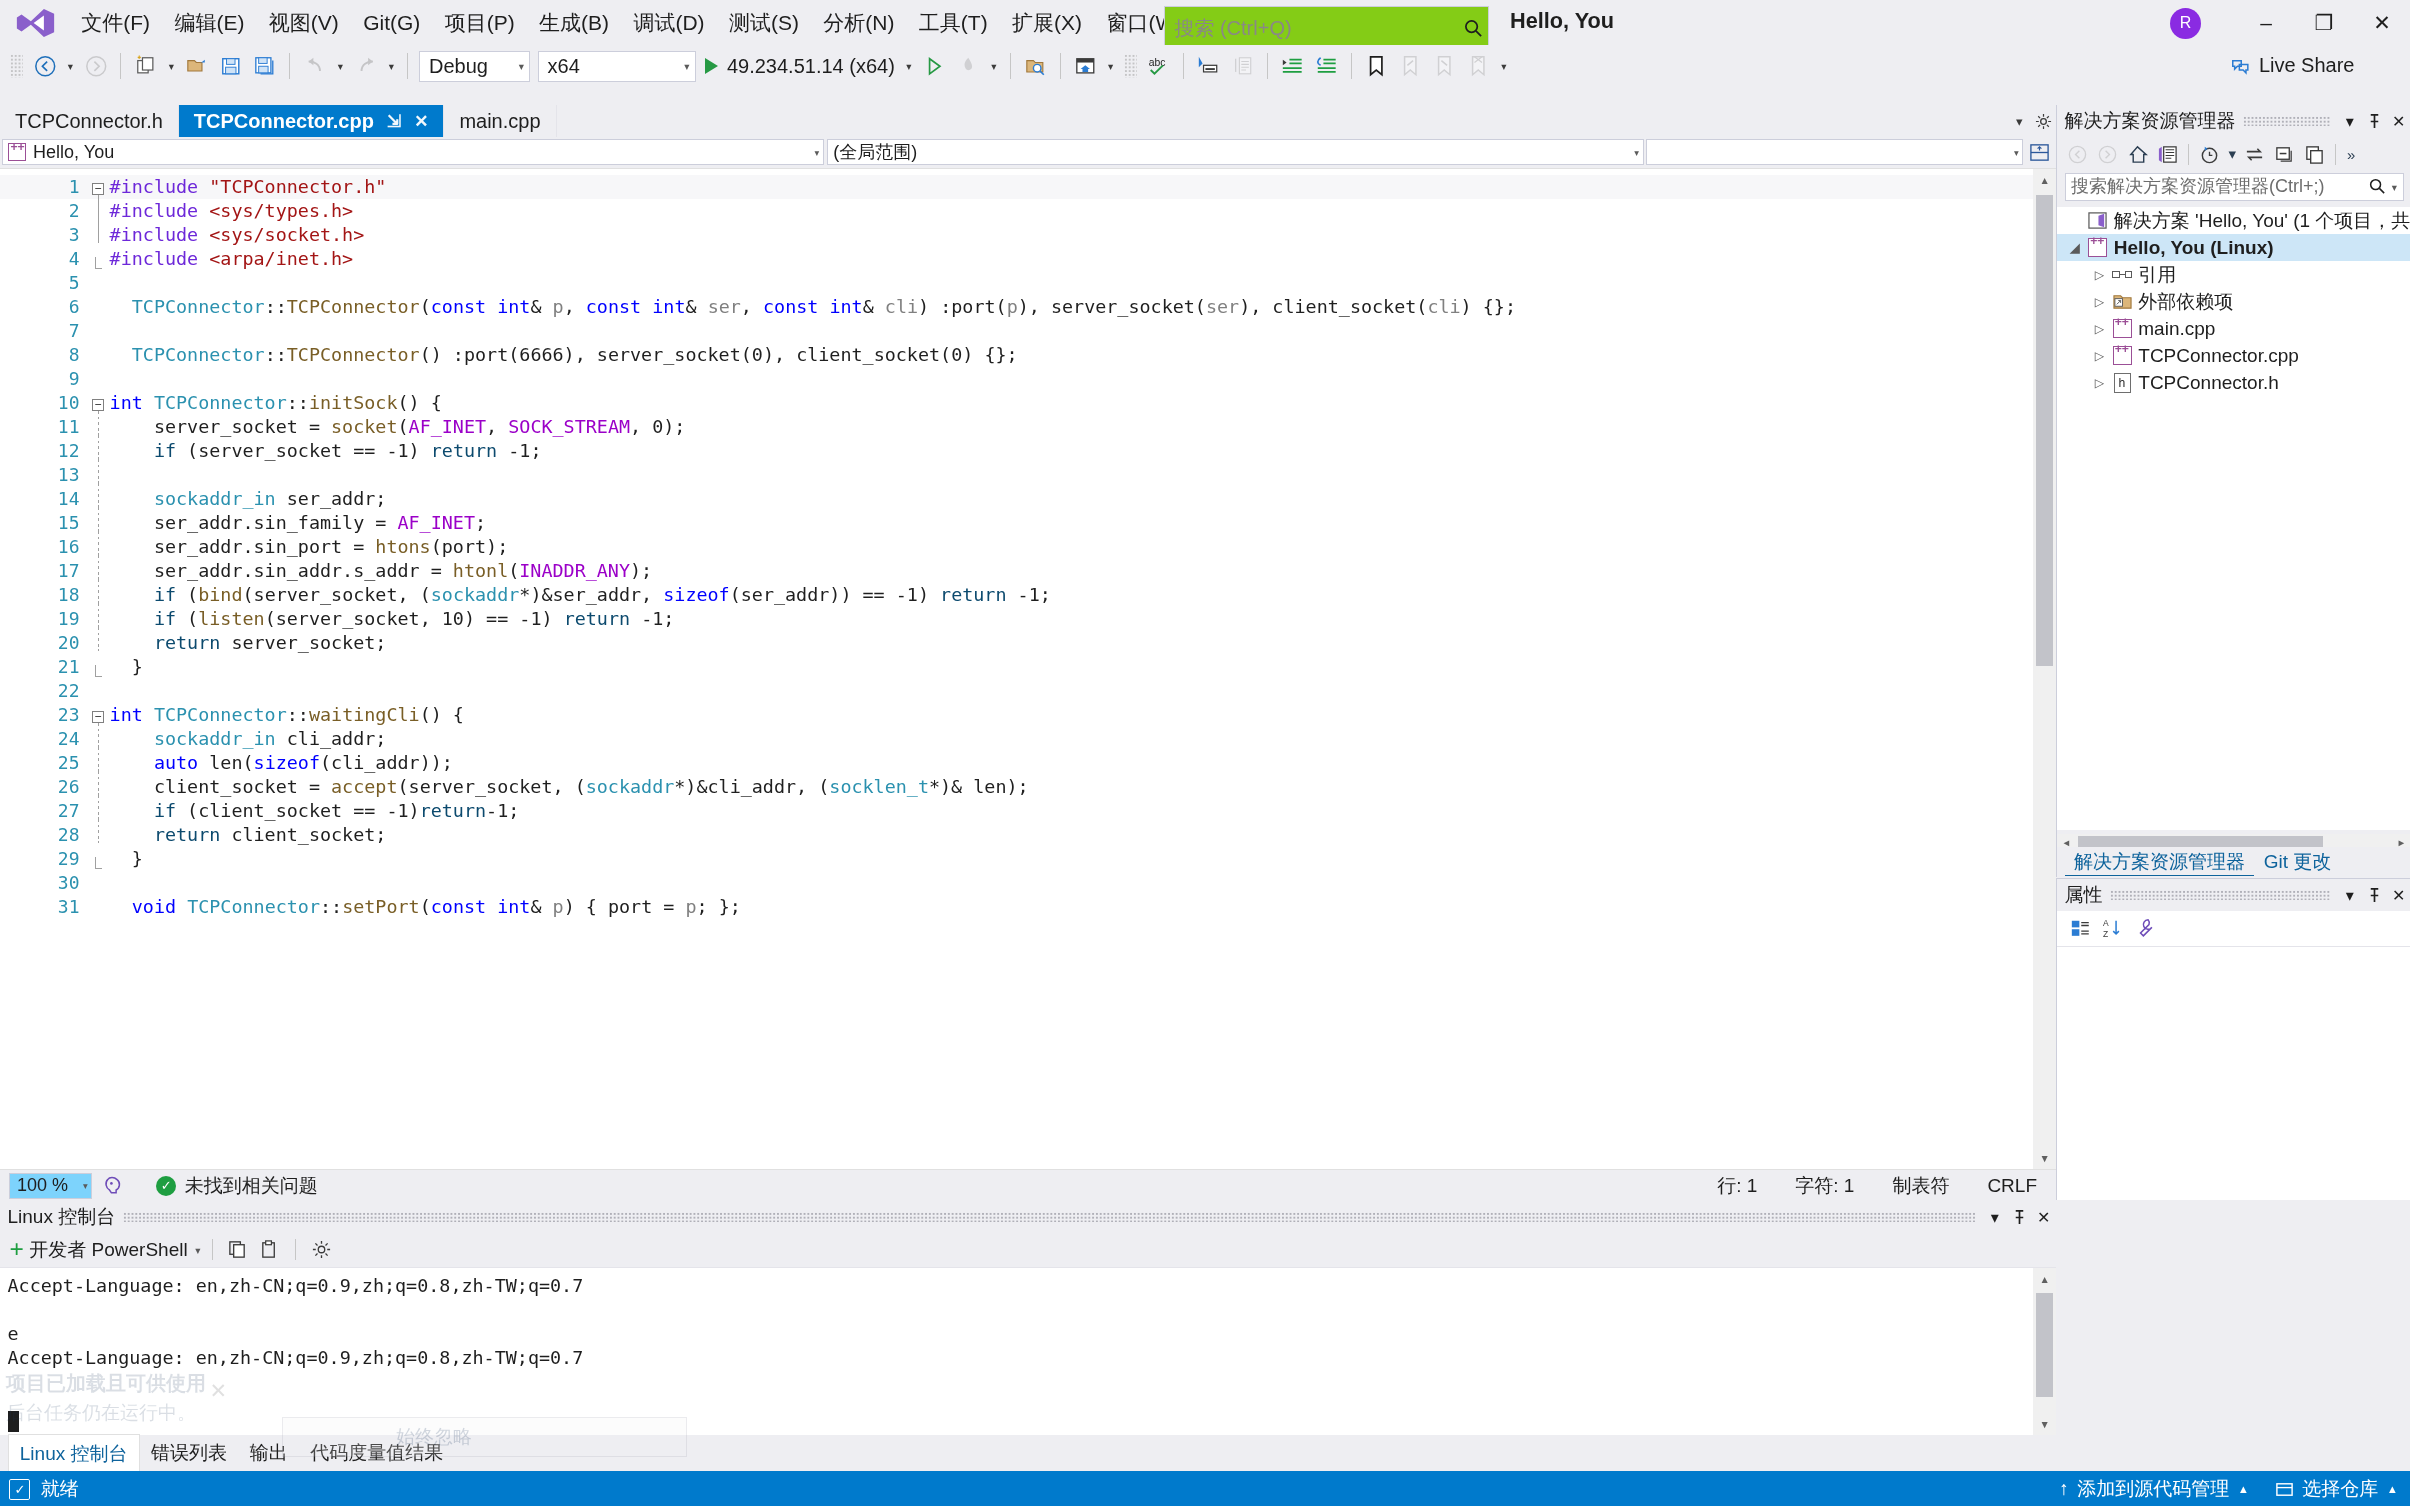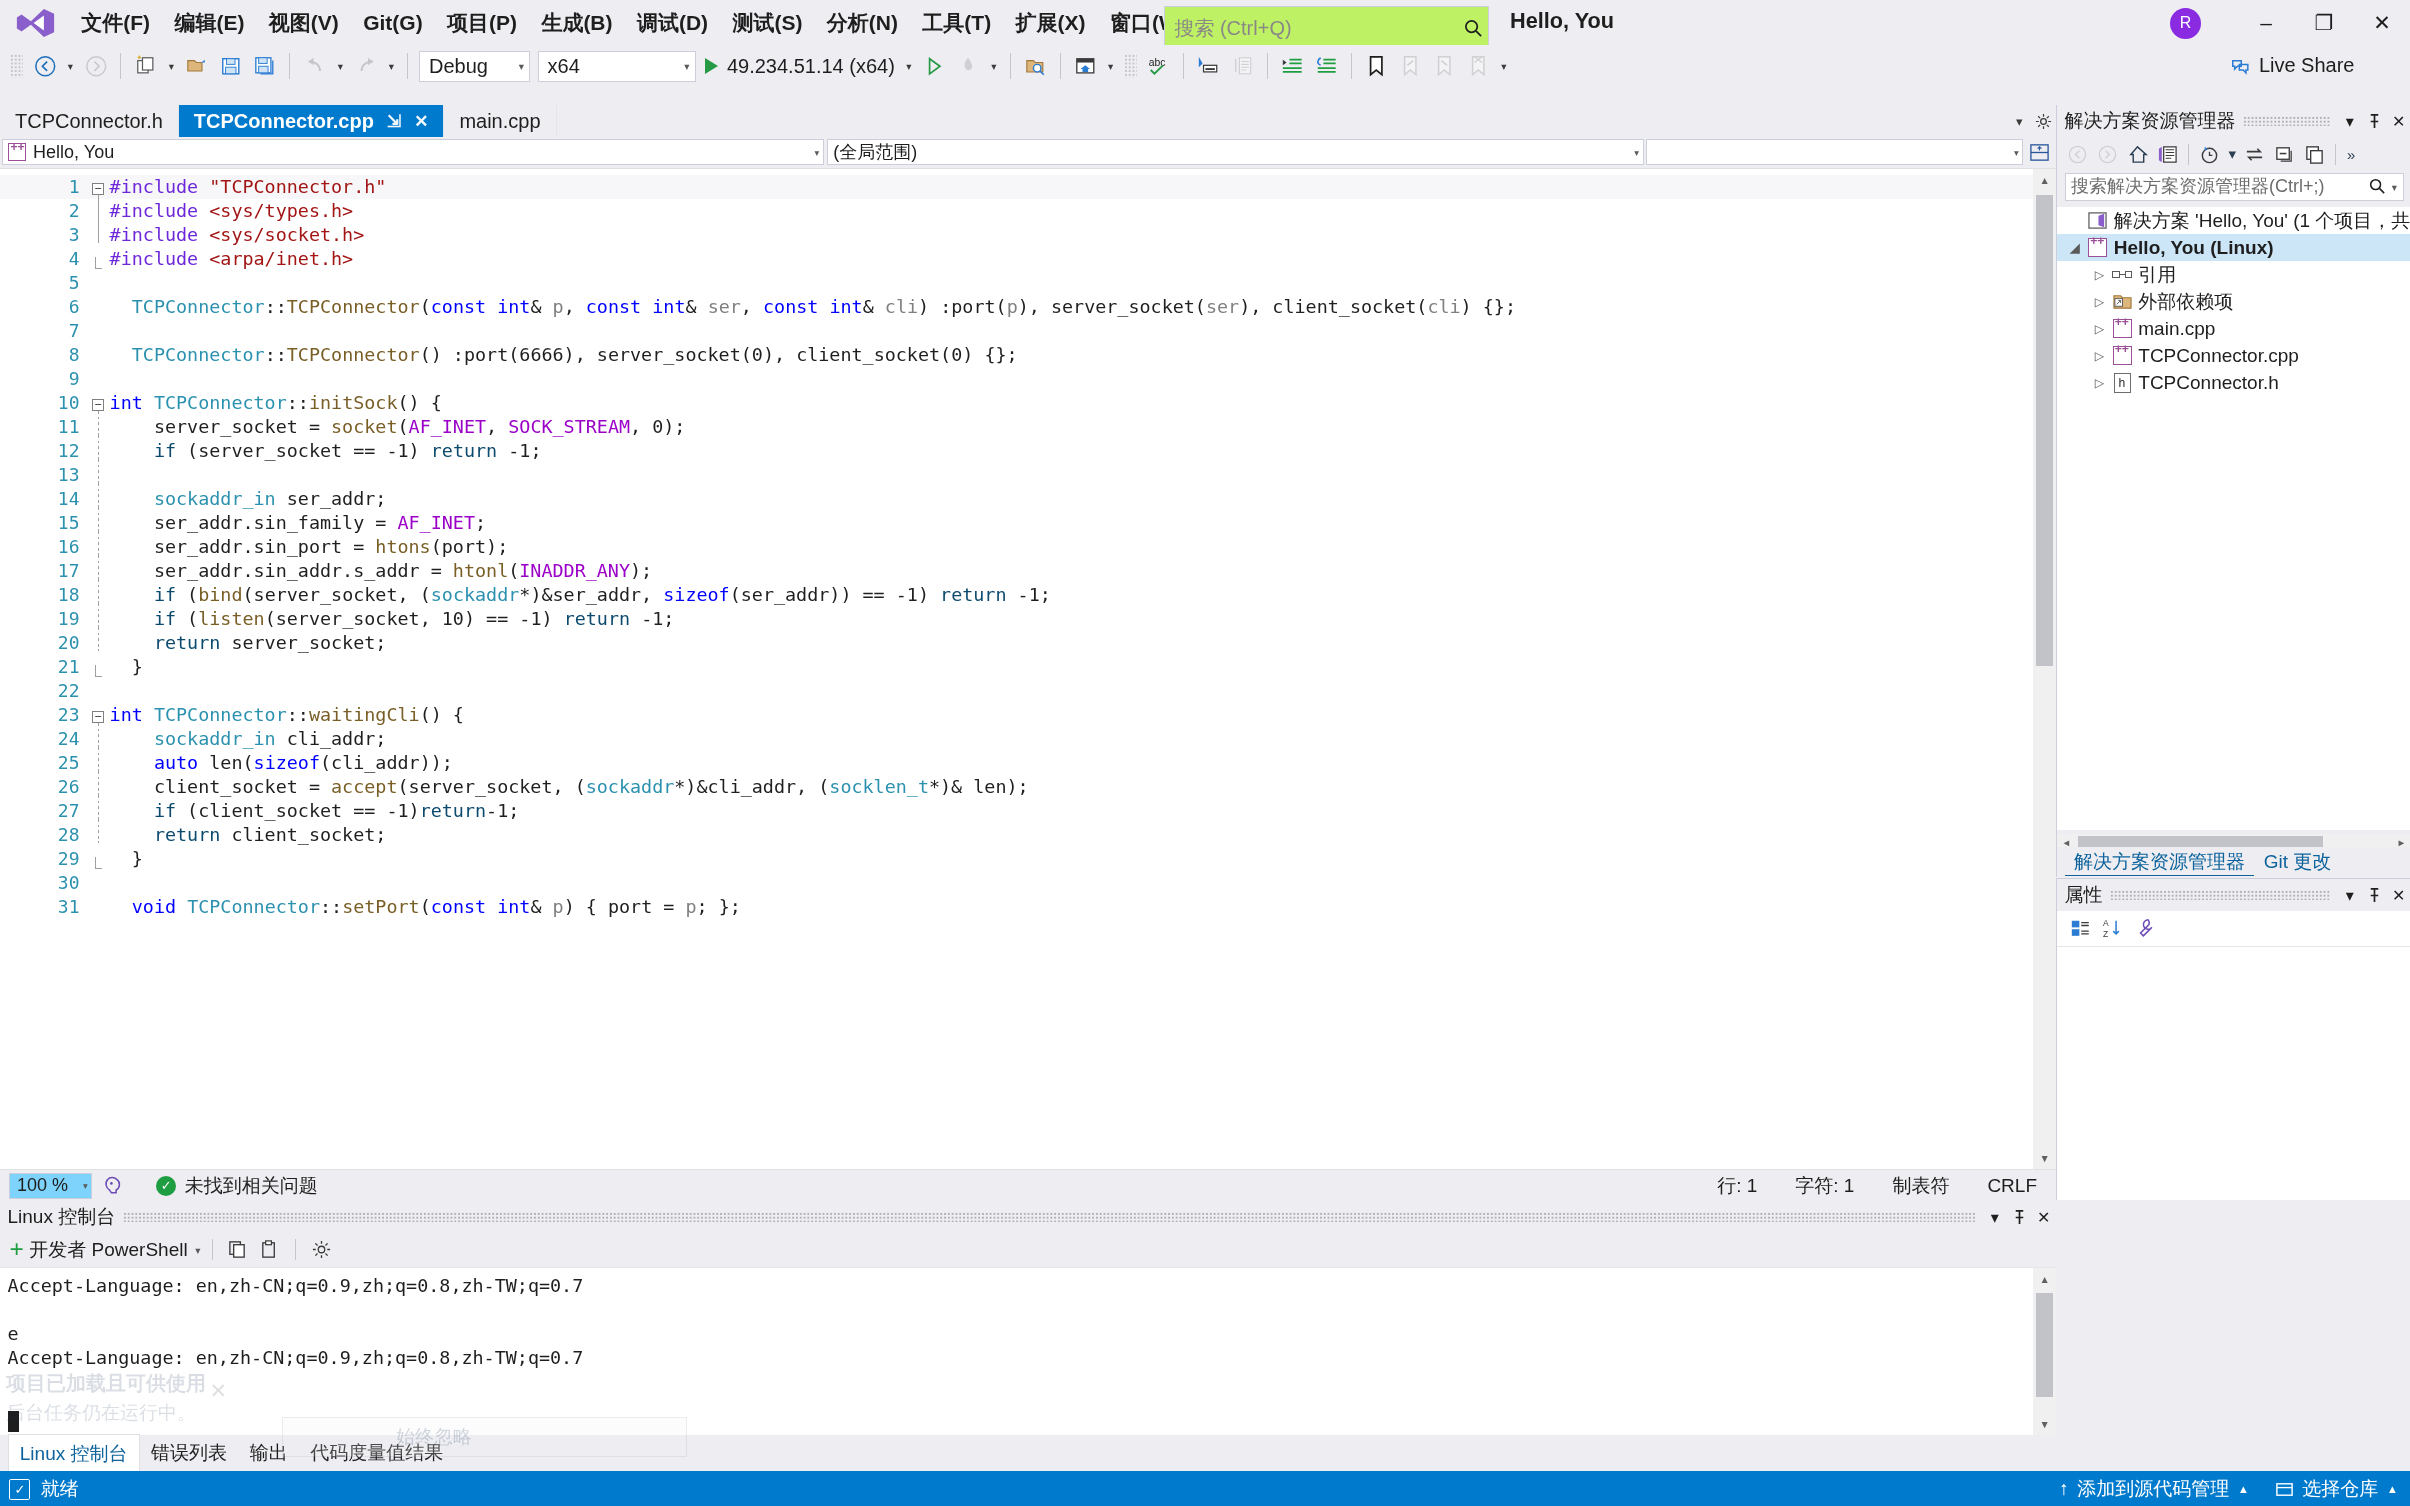--- a/index.html
+++ b/index.html
@@ -10,28 +10,28 @@
     overflow: hidden;
   }
   body { position: relative; }
 
   
   .titlebar {
     position: absolute; left: 0; top: 0; width: 2411px; height: 45px;
     background: #EEEEF2; display: flex; align-items: center;
   }
   .vs-logo { width: 41px; height: 32px; margin-left: 15px; position: relative; }
-  .menu { display: flex; margin-left: 13px; font-weight: bold; }
+  .menu { display: flex; margin-left: 13px; }
   .menu-item {
     font-size: 21px; color: #1E1E1E; padding: 5.6px 12.2px;
     white-space: nowrap; cursor: default; line-height: 1;
   }
   .search-box {
     position: absolute; left: 1164px; top: 5.6px; width: 325px; height: 46px;
-    background: #bef264; border: 0.9px solid #CCCEDB; display: flex; align-items: center;
+    background: #84cc16; border: 0.9px solid #CCCEDB; display: flex; align-items: center;
   }
   .search-box input {
     border: 0; outline: 0; flex: 1; height: 100%; padding: 0 9.4px;
     font-size: 20px; color: #1E1E1E; background: transparent;
     font-family: "Liberation Sans", sans-serif;
   }
   .search-box input::placeholder { color: #8A8886; }
   .search-icon { width: 30px; display: flex; align-items: center; justify-content: center; }
   .title-user {
     position: absolute; left: 1510px; top: 7.5px;

